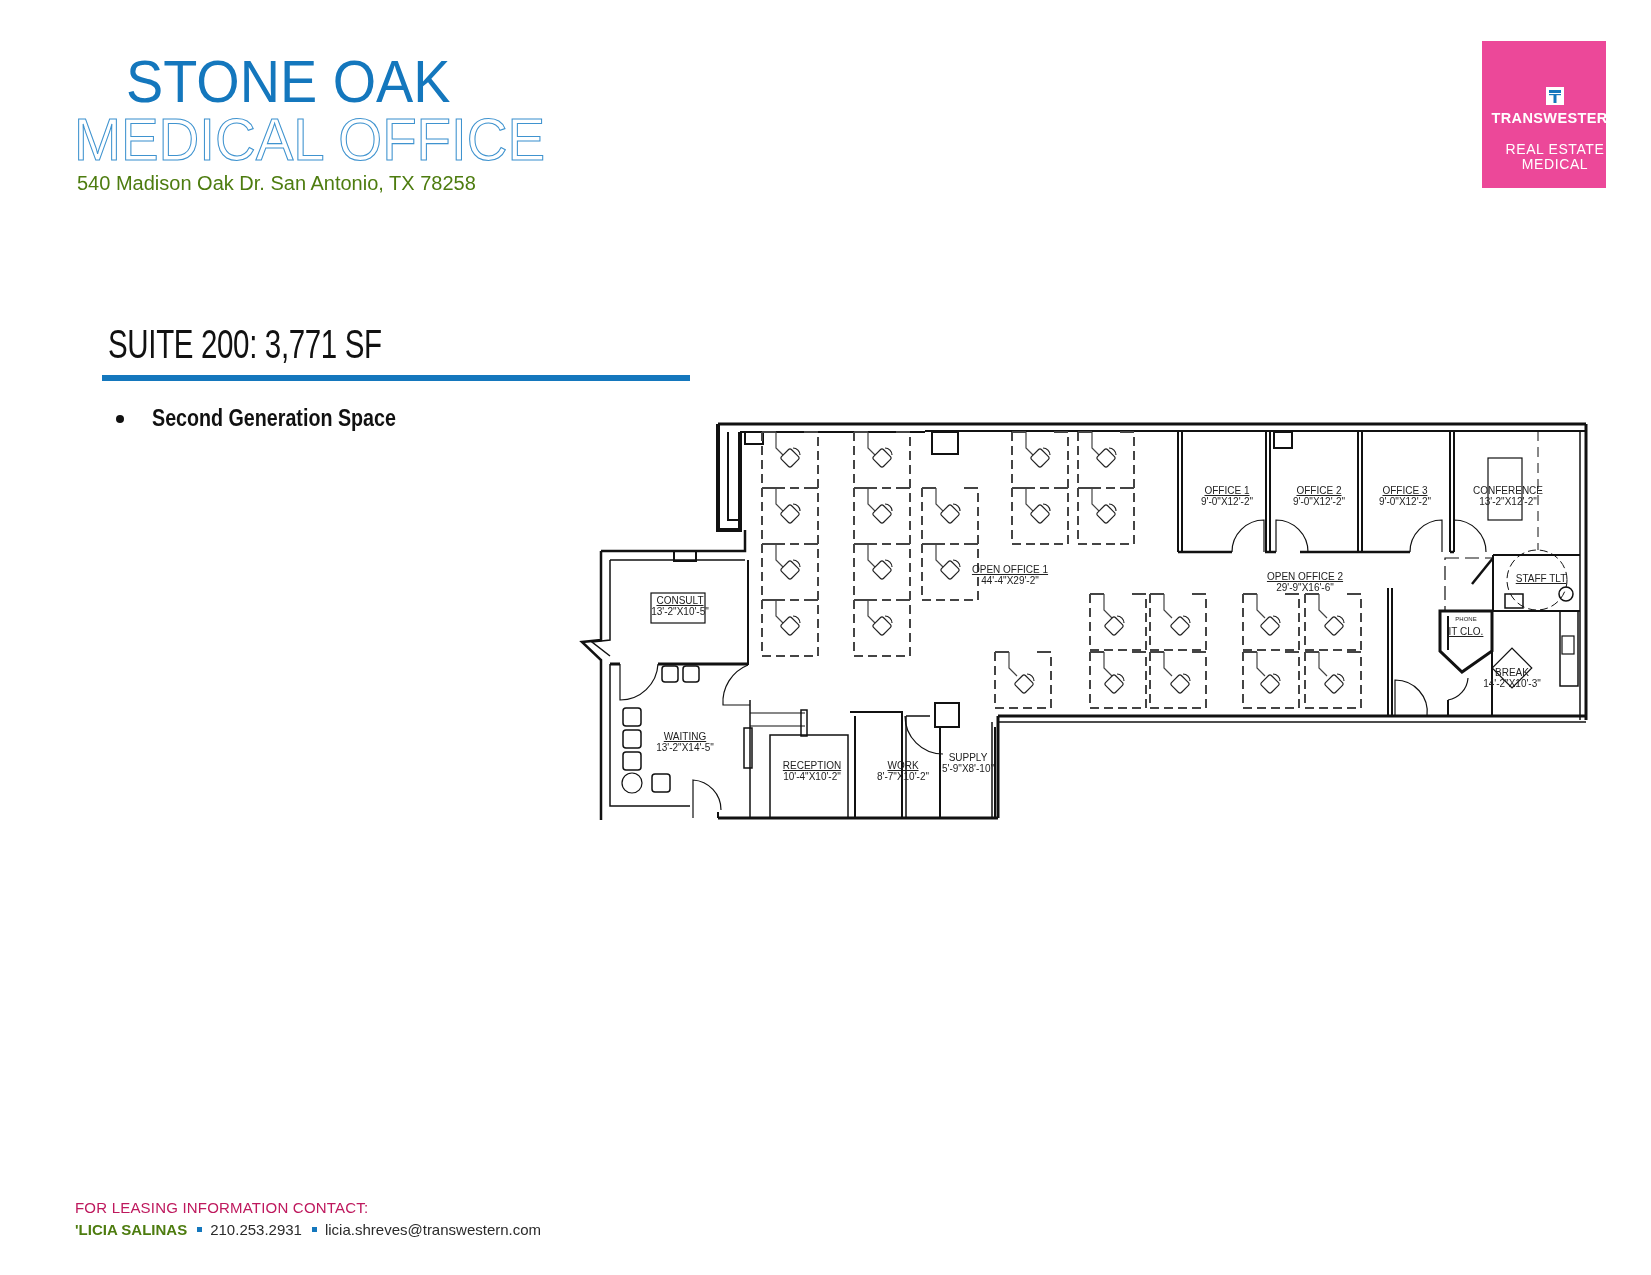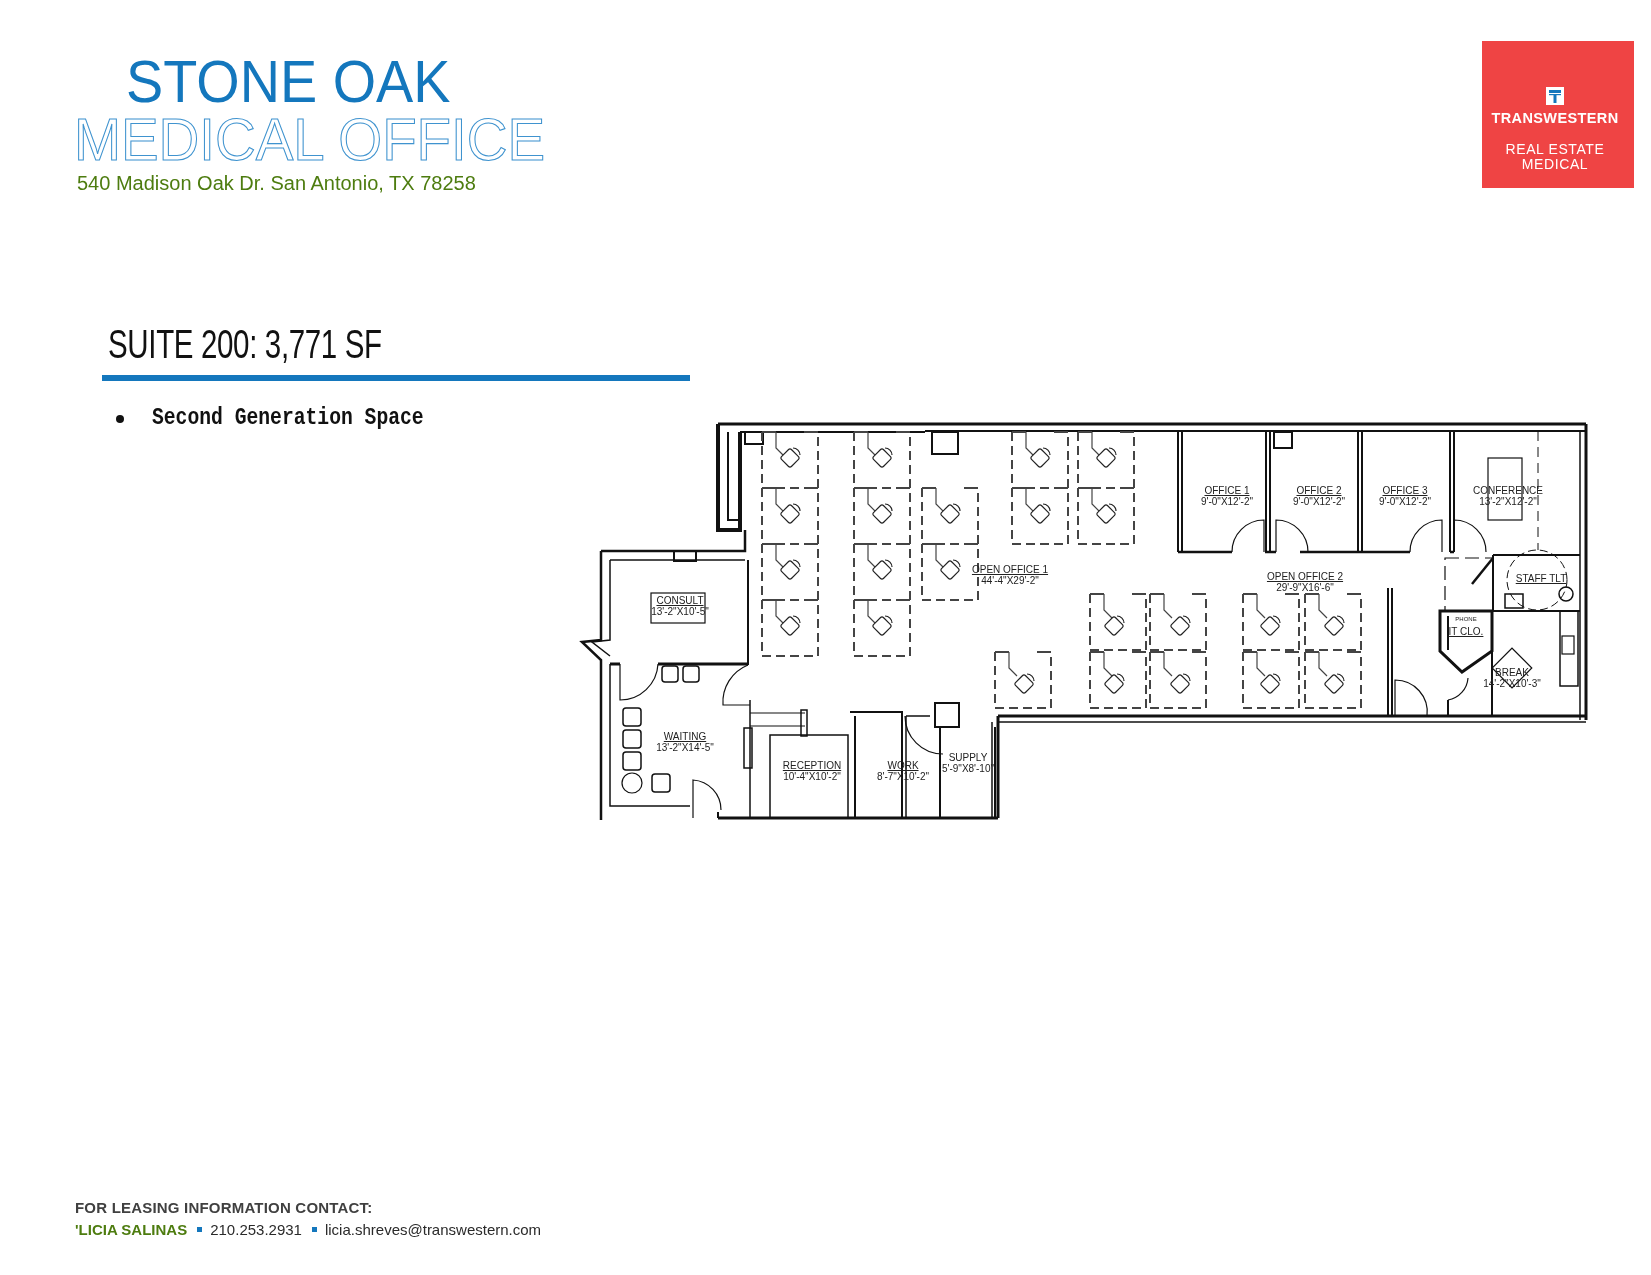--- a/index.html
+++ b/index.html
@@ -2,32 +2,32 @@
 <html><head>
 <meta charset="utf-8">
 <style>
   html, body { margin:0; padding:0; background:#ffffff; }
   body { width:1651px; height:1275px; position:relative; overflow:hidden; font-family:"Liberation Sans", sans-serif; }
   .abs { position:absolute; }
   .title-1 { left:126px; top:50px; font-size:60px; font-weight:400; color:#1477bd; letter-spacing:0px; line-height:64px; font-family:"Liberation Sans", sans-serif; transform:scaleX(0.93); transform-origin:left top; }
   .title-2 { left:74px; top:108px; font-size:60px; font-weight:300; color:#4b9bd2; line-height:64px; font-family:"Liberation Sans", sans-serif; -webkit-text-stroke:0; transform:scaleX(0.94); transform-origin:left top; }
   .title-2 span { color:transparent; -webkit-text-stroke:1.1px #3f93cf; }
   .address { left:77px; top:171px; font-size:20px; color:#4d7c0f; line-height:24px; }
-  .logo { left:1482px; top:41px; width:152px; height:147px; background:#ef4444; }
+  .logo { left:1482px; top:41px; width:124px; height:147px; background:#ec4899; }
   .logo-mark { position:absolute; left:64px; top:46px; width:18px; height:18px; background:#ffffff; }
   .logo-name { position:absolute; left:0; width:146px; top:69px; text-align:center; color:#ffffff; font-size:14.5px; font-weight:700; letter-spacing:0.4px; }
   .logo-sub { position:absolute; left:0; width:146px; top:101px; text-align:center; color:#ffffff; font-size:14px; line-height:15px; letter-spacing:0.6px; }
   .suite-title { left:108px; top:320px; font-size:41px; color:#111; font-family:"Liberation Sans Narrow","Liberation Sans", sans-serif; transform:scaleX(0.72); transform-origin:left top; letter-spacing:-0.5px; line-height:48px; }
   .suite-rule { left:102px; top:375px; width:588px; height:6px; background:#1477bd; }
   .bullets { left:112px; top:403px; margin:0; padding:0; list-style:none; }
-  .bullets li { position:relative; padding-left:40px; height:37px; font-size:24px; color:#111; line-height:30px;font-family:Liberation Mono, monospace; }
+  .bullets li { position:relative; padding-left:40px; height:37px; font-size:24px; color:#111; line-height:30px; }
   .bullets li .dot { position:absolute; left:4px; top:12px; width:8px; height:8px; border-radius:50%; background:#111; }
   .bullets li .txt { display:inline-block; transform:scaleX(0.82); transform-origin:left center; white-space:nowrap; }
   .bullets li.bold .txt { font-weight:700; }
-  .contact-label { left:75px; top:1199px; font-size:15px; color:#404040; letter-spacing:0.2px;font-weight:bold; }
+  .contact-label { left:75px; top:1199px; font-size:15px; color:#be185d; letter-spacing:0.2px; }
   .contact-line { left:75px; top:1221px; font-size:15px; color:#2a2a2a; white-space:nowrap; }
   .contact-line .name { font-weight:700; color:#4d7c0f; }
   .contact-line .sep { display:inline-block; width:5px; height:5px; background:#1477bd; margin:0 8px 3px 10px; vertical-align:middle; }
   .plan { left:0; top:0; }
   .plan text { font-family:"Liberation Sans", sans-serif; }
 </style>
 </head>
 <body>
 
 <div class="abs title-1">STONE OAK</div>

